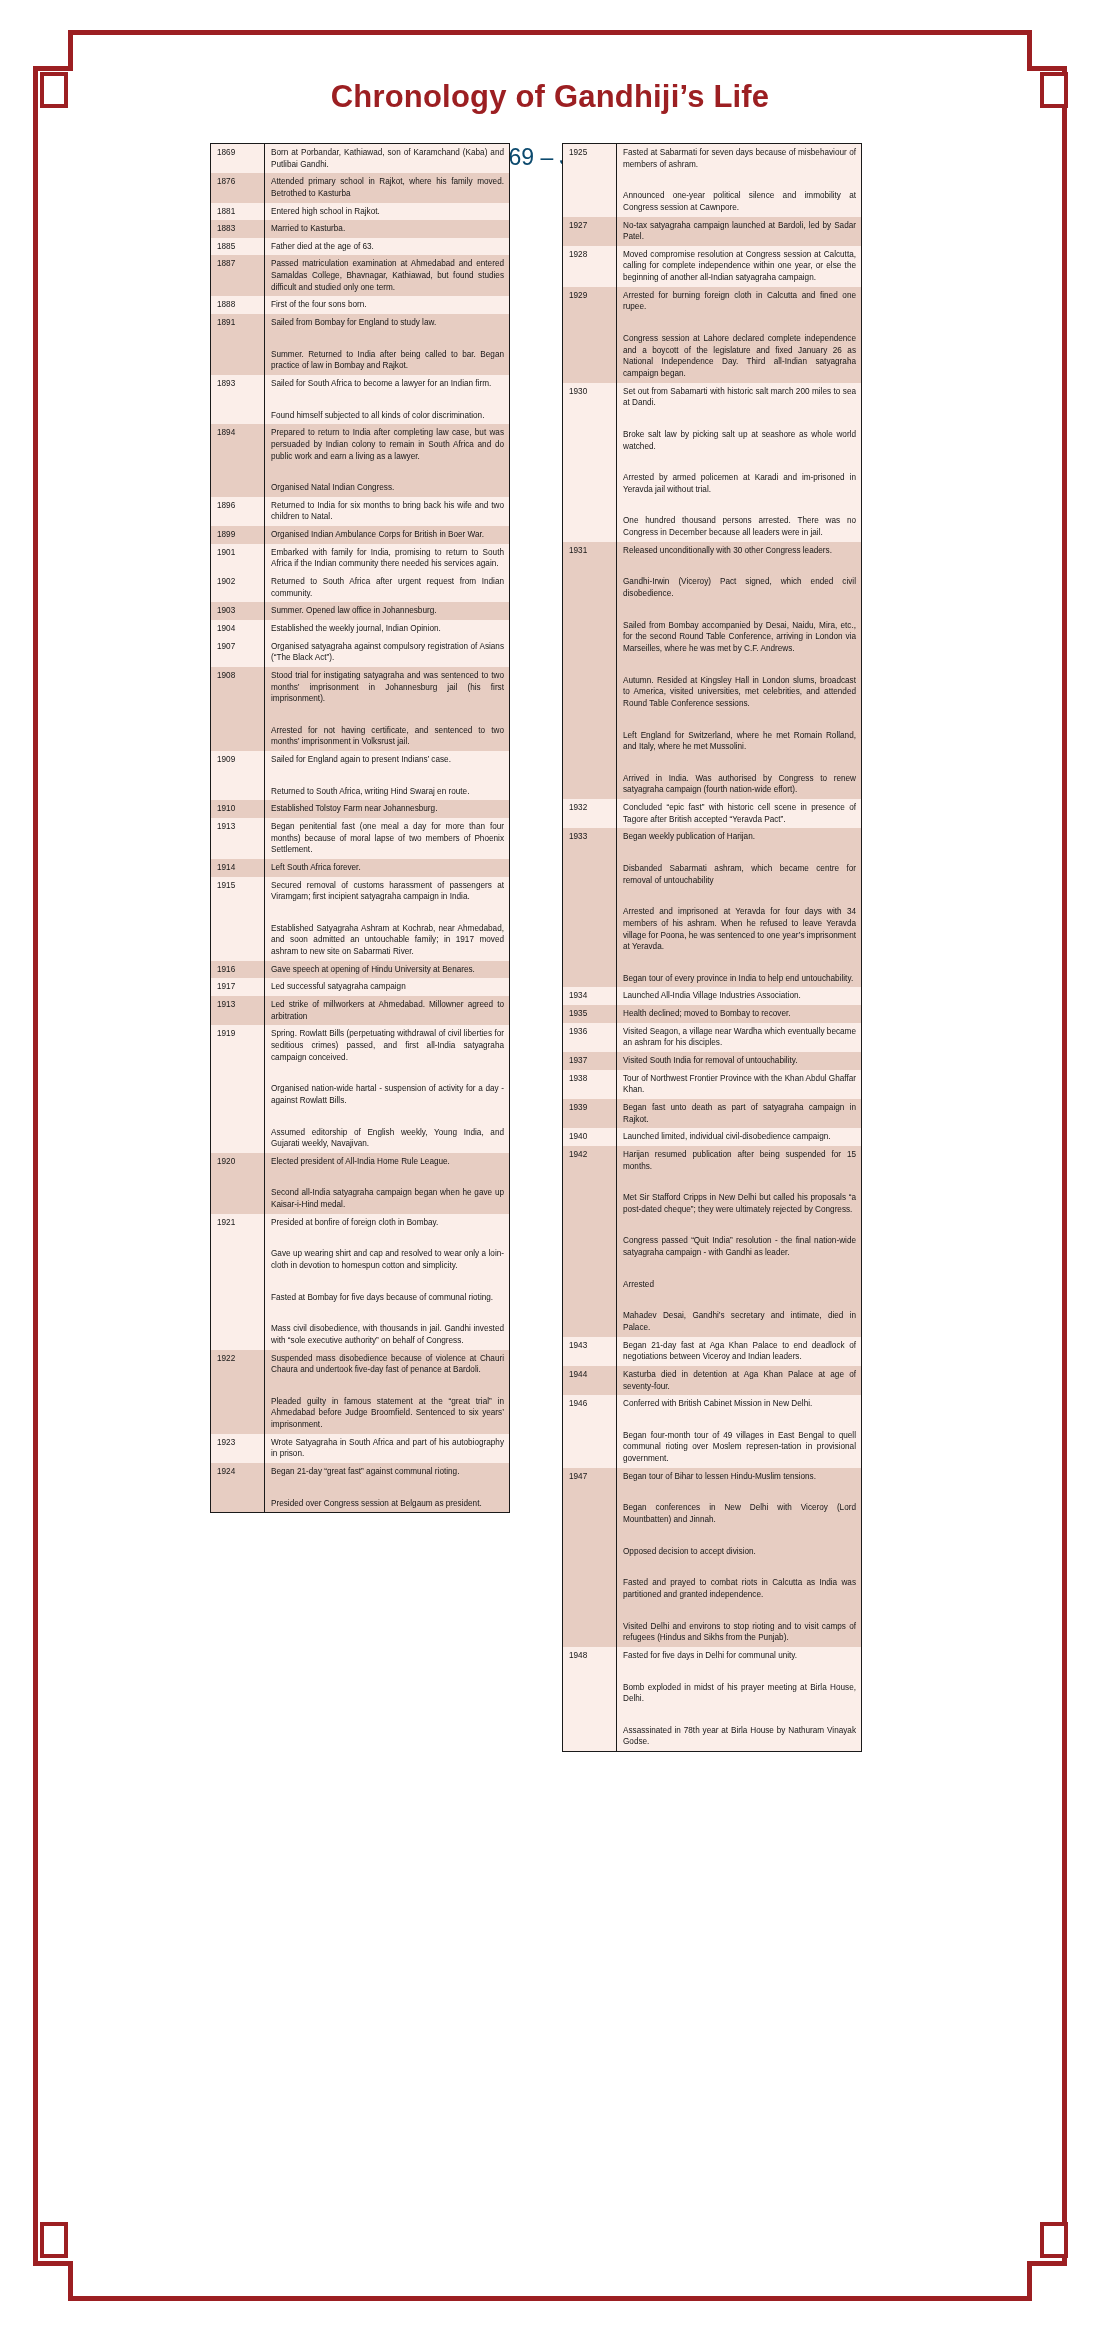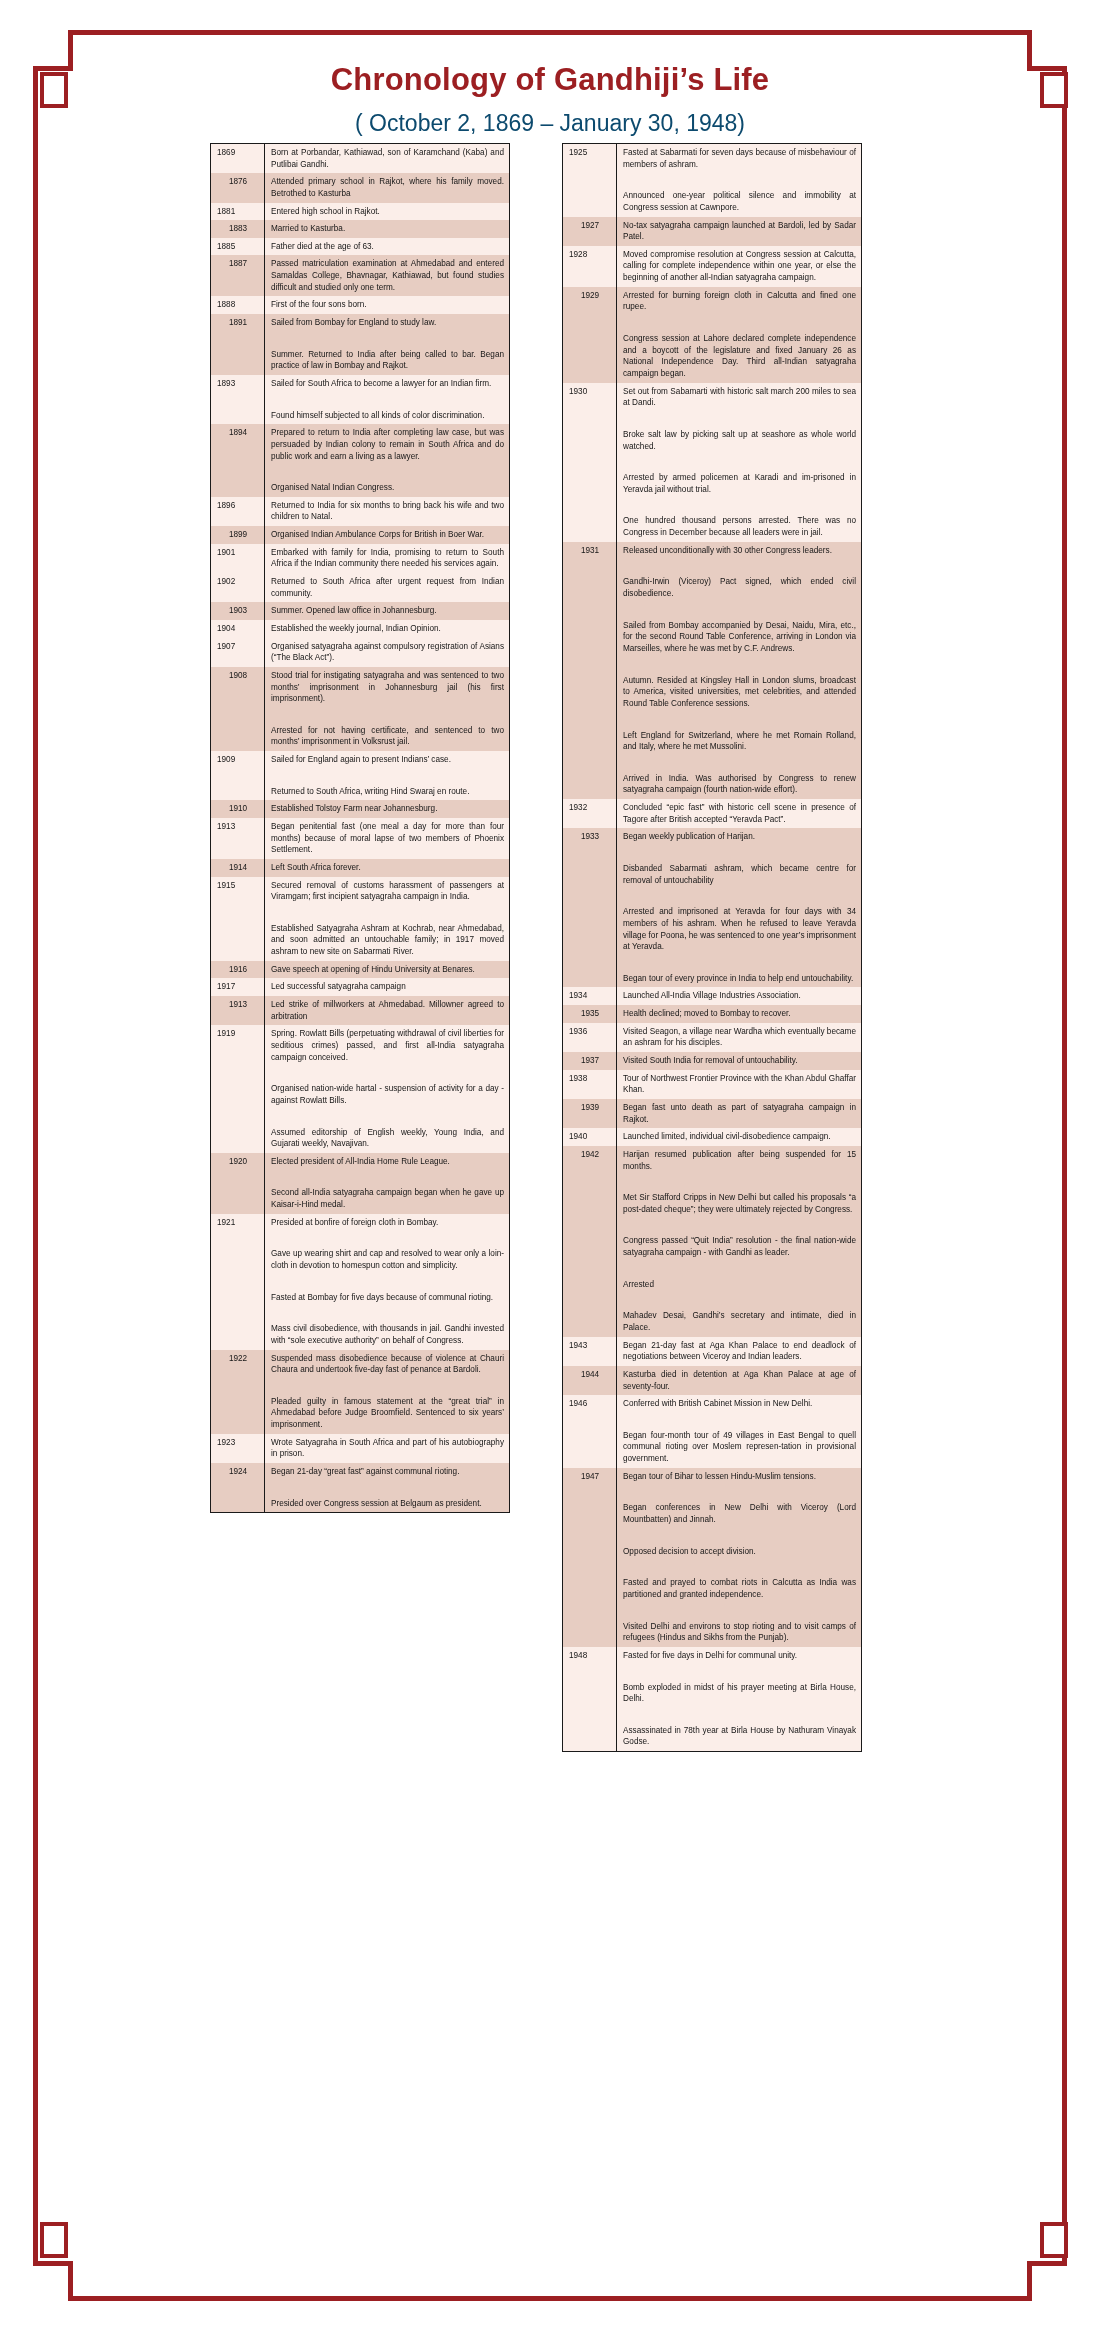--- a/index.html
+++ b/index.html
@@ -45,21 +45,21 @@
     background: #ffffff;
   }
   .cs-tl { left: 40px;  top: 72px; }
   .cs-tr { left: 1040px;top: 72px; }
   .cs-bl { left: 40px;  top: 2222px; }
   .cs-br { left: 1040px;top: 2222px; }
 
   
   .title-wrap { position: absolute; left: 0; top: 0; width: 1100px; text-align: center; }
   .main-title {
-    margin: 0;
+    margin: 17px;
     padding-top: 62px;
     font-size: 31px;
     font-weight: bold;
     color: #9c1f22;
     letter-spacing: 0.2px;
   }
   .sub-title {
     margin: 0;
     padding-top: 12px;
     font-size: 23px;
@@ -99,21 +99,21 @@
   }
   td.events { text-align: justify; }
   td.events p {
     margin: 0 0 0 0;
     text-align: justify;
   }
   td.events p + p { margin-top: 20px; }
 
   
   tr.odd  td { background: #fbeee9; }
-  tr.even td { background: #e7cdc2; text-align: center; }
+  tr.even td { background: #e7cdc2; }
 </style>
 </head>
 <body>
 
 <div class="frame">
   <div class="bar f-top"></div>
   <div class="bar f-top-l"></div>
   <div class="bar f-top-r"></div>
   <div class="bar f-step-lh"></div>
   <div class="bar f-step-rh"></div>

